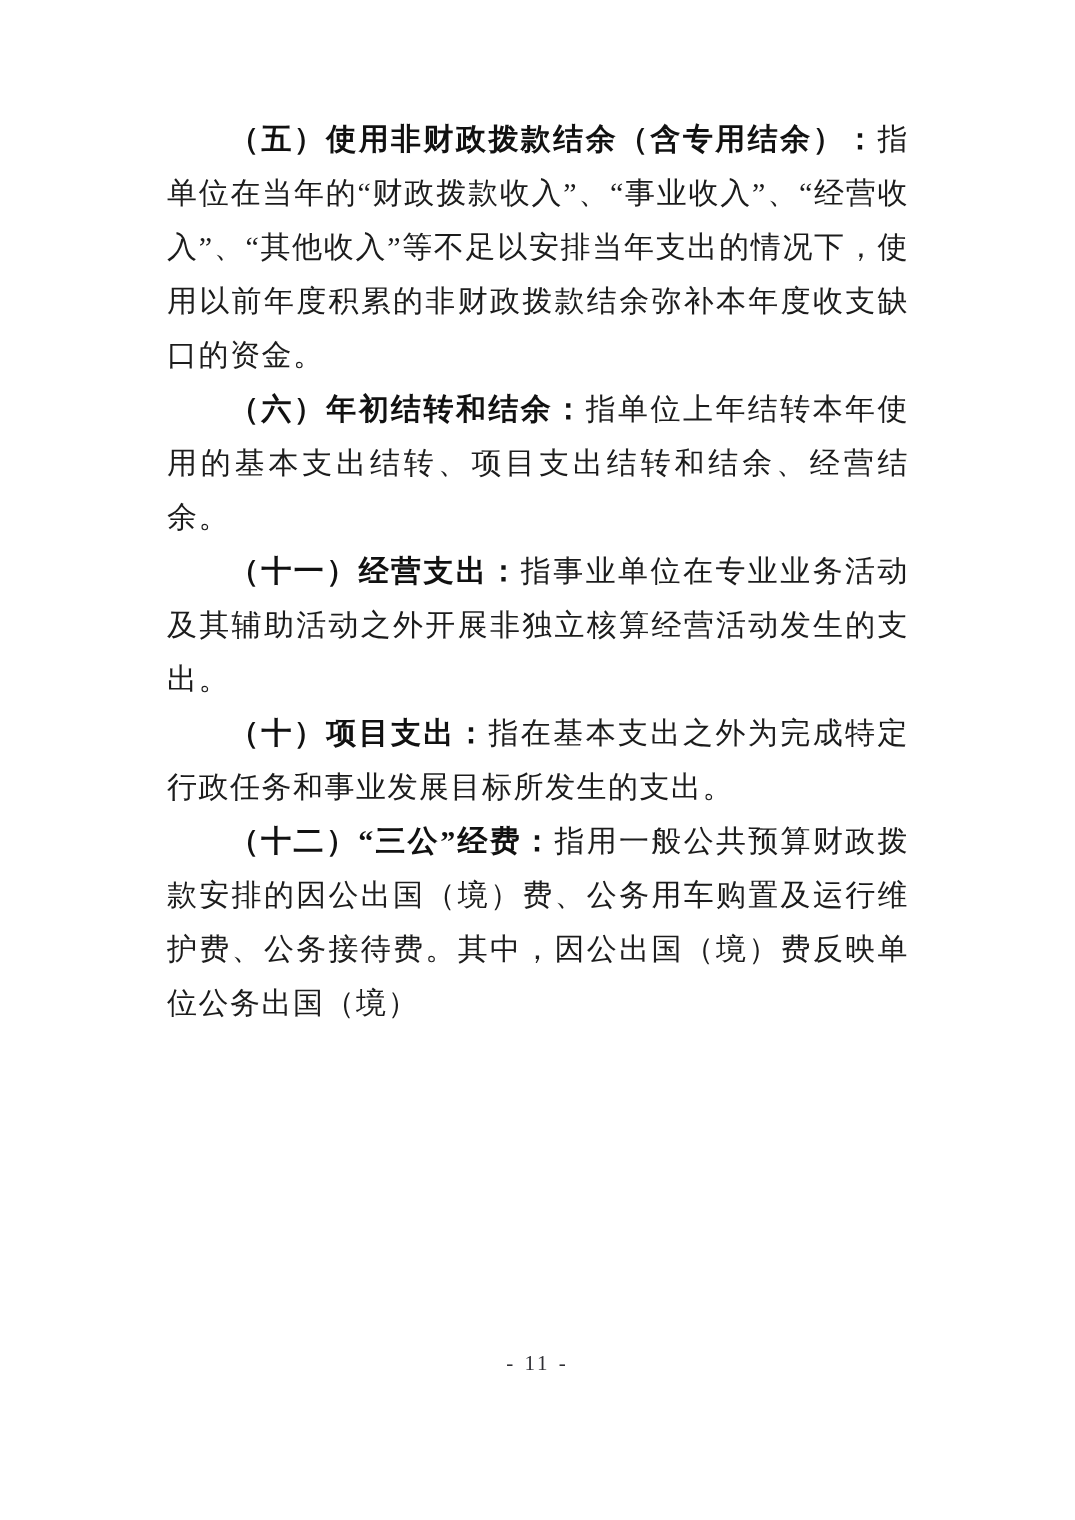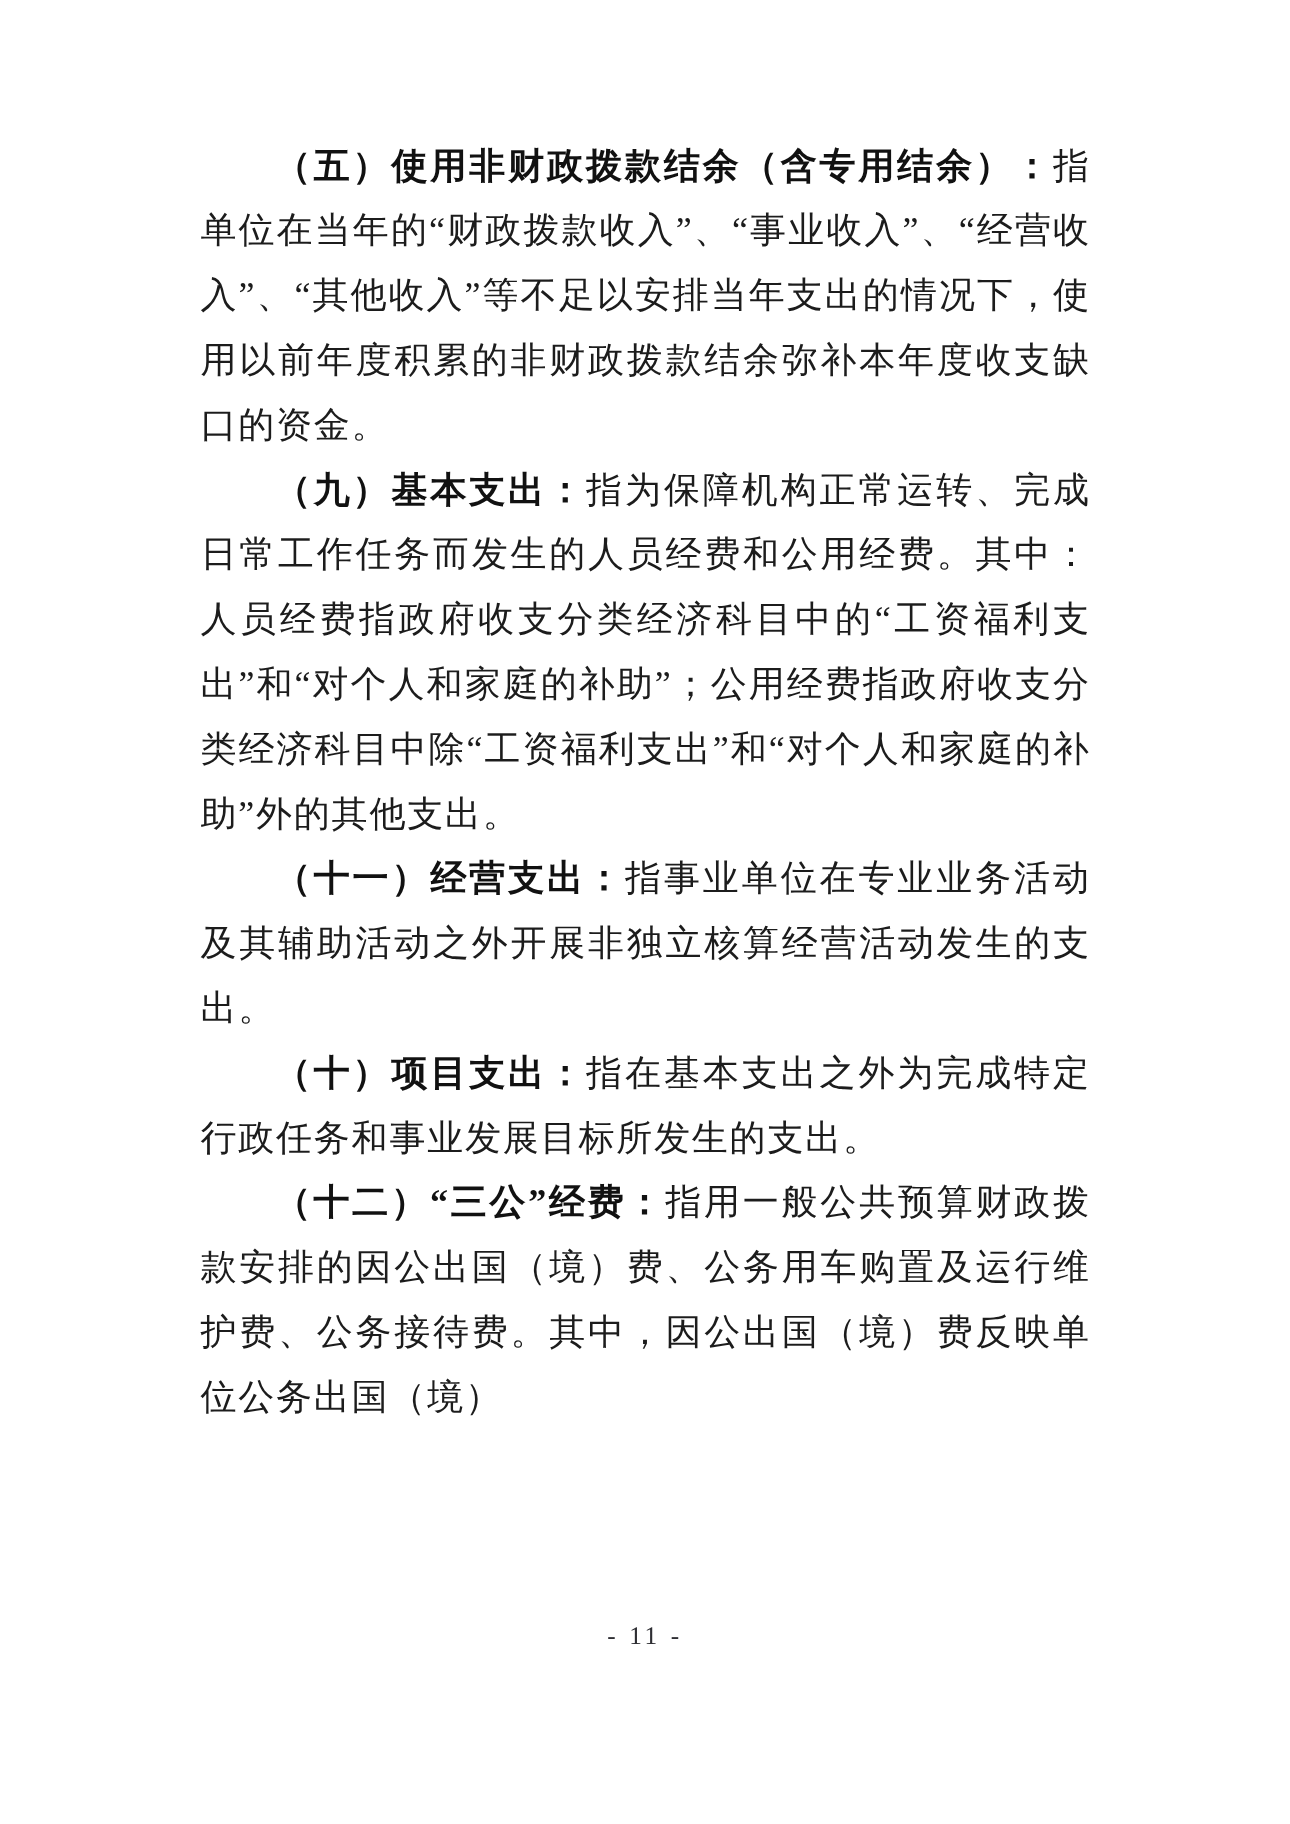--- a/index.html
+++ b/index.html
@@ -50,19 +50,19 @@
     color: #2e2e33;
     font-family: "Liberation Serif", "DejaVu Serif", serif;
   }
 </style>
 </head>
 <body>
 
 <div class="page">
   <div class="content">
     <p class="para"><span class="para-heading">（五）使用非财政拨款结余（含专用结余）：</span><span class="para-body">指单位在当年的“财政拨款收入”、“事业收入”、“经营收入”、“其他收入”等不足以安排当年支出的情况下，使用以前年度积累的非财政拨款结余弥补本年度收支缺口的资金。</span></p>
-    <p class="para"><span class="para-heading">（九）基本支出：</span><span class="para-body">指为保障机构正常运转、完成日常工作任务而发生的人员经费和公用经费。其中：人员经费指政府收支分类经济科目中的“工资福利支出”和“对个人和家庭的补助”；公用经费指政府收支分类经济科目中除“工资福利支出”和“对个人和家庭的补助”外的其他支出。</span></p>
+    <p class="para"><span class="para-heading">（六）年初结转和结余：</span><span class="para-body">指单位上年结转本年使用的基本支出结转、项目支出结转和结余、经营结余。</span></p>
     <p class="para"><span class="para-heading">（十一）经营支出：</span><span class="para-body">指事业单位在专业业务活动及其辅助活动之外开展非独立核算经营活动发生的支出。</span></p>
     <p class="para"><span class="para-heading">（十）项目支出：</span><span class="para-body">指在基本支出之外为完成特定行政任务和事业发展目标所发生的支出。</span></p>
     <p class="para"><span class="para-heading">（十二）“三公”经费：</span><span class="para-body">指用一般公共预算财政拨款安排的因公出国（境）费、公务用车购置及运行维护费、公务接待费。其中，因公出国（境）费反映单位公务出国（境）</span></p>
   </div>
   <div class="page-number">- 11 -</div>
 </div>
 
 </body></html>

